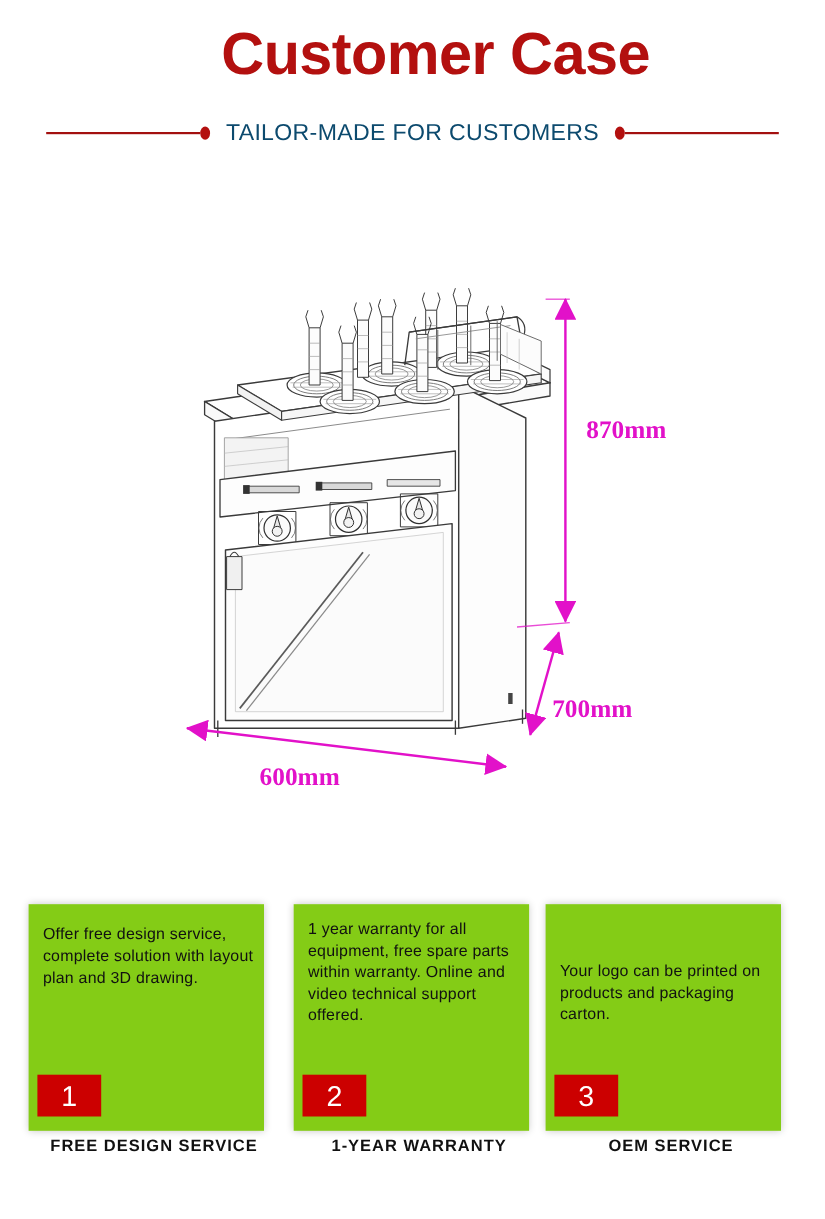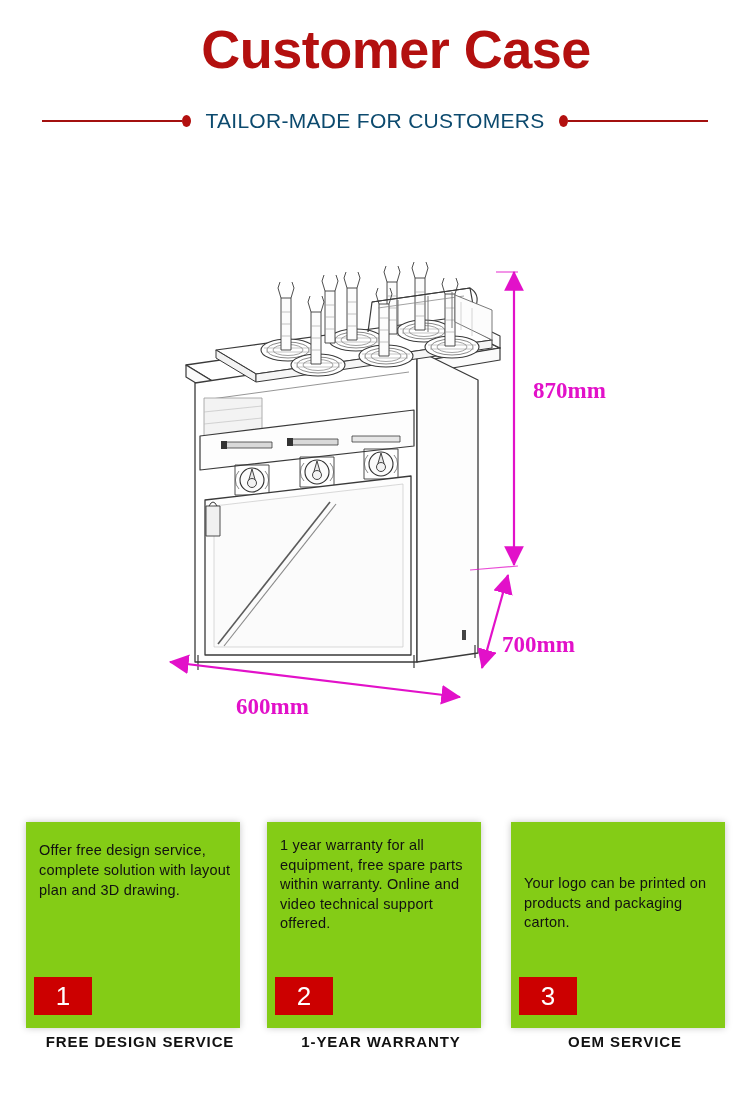--- a/index.html
+++ b/index.html
@@ -107,21 +107,21 @@
     height: 308px;
   }
   .feature {
     position: absolute;
     top: 0;
     width: 228px;
     height: 250px;
   }
   #feature-1 { left: 26px; }
   #feature-2 { left: 252px; margin-left: 15px; }
-  #feature-3 { left: 511px; }
+  #feature-3 { left: 496px; }
 
   .feature-card {
     position: absolute;
     top: 22px;
     left: 0;
     width: 214px;
     height: 206px;
     background: #84cc16;
     box-shadow: 0 0 7px rgba(0,0,0,0.22);
     padding: 0;

